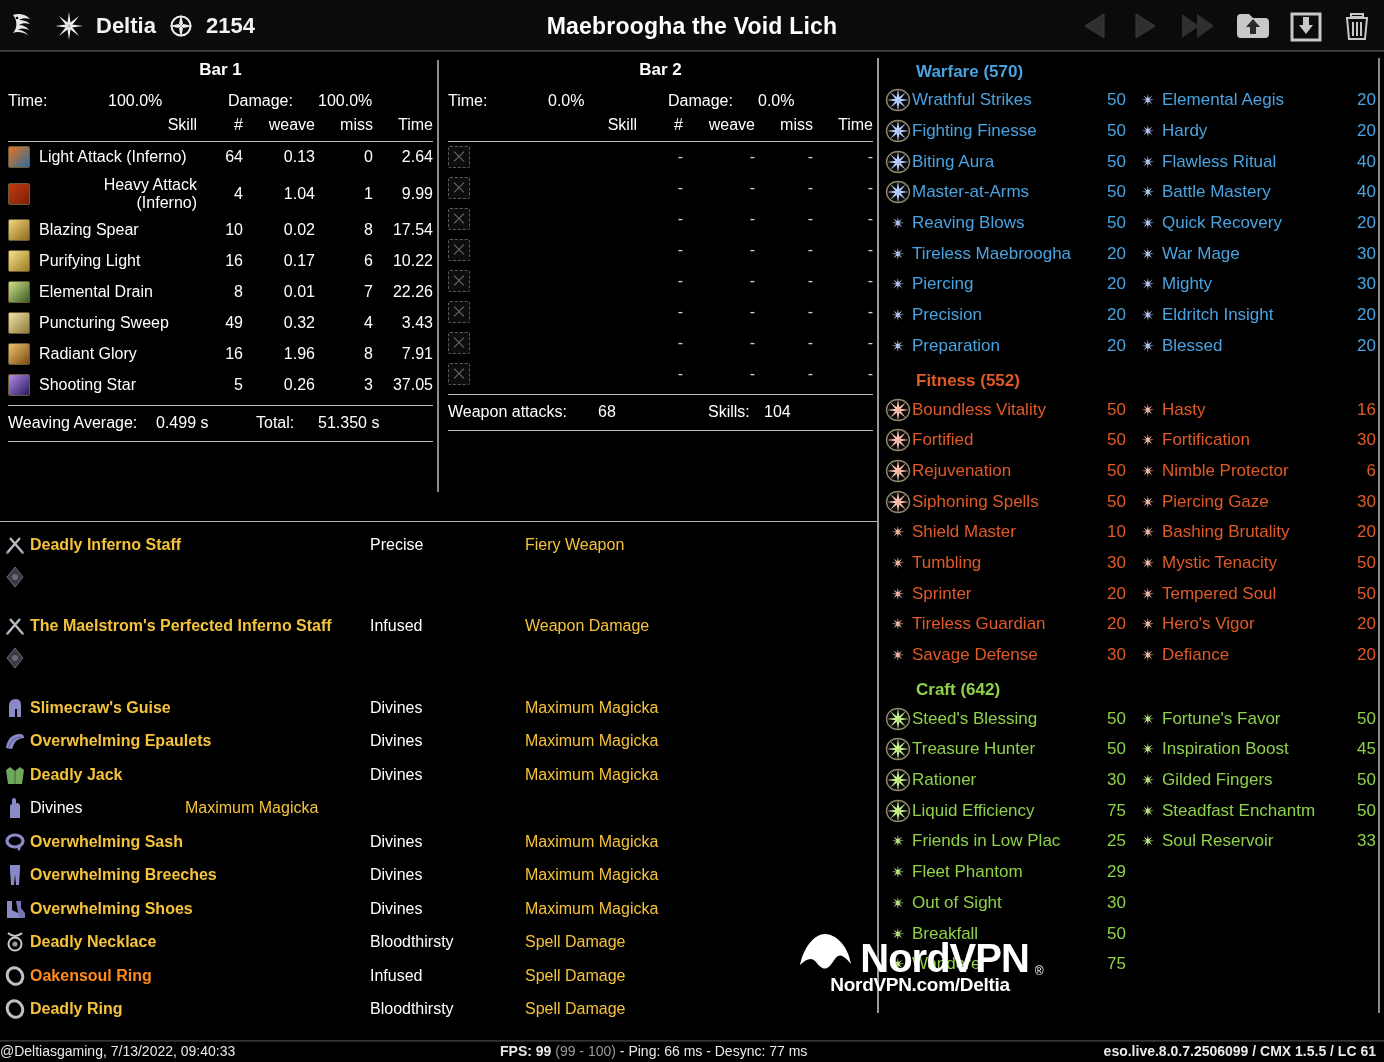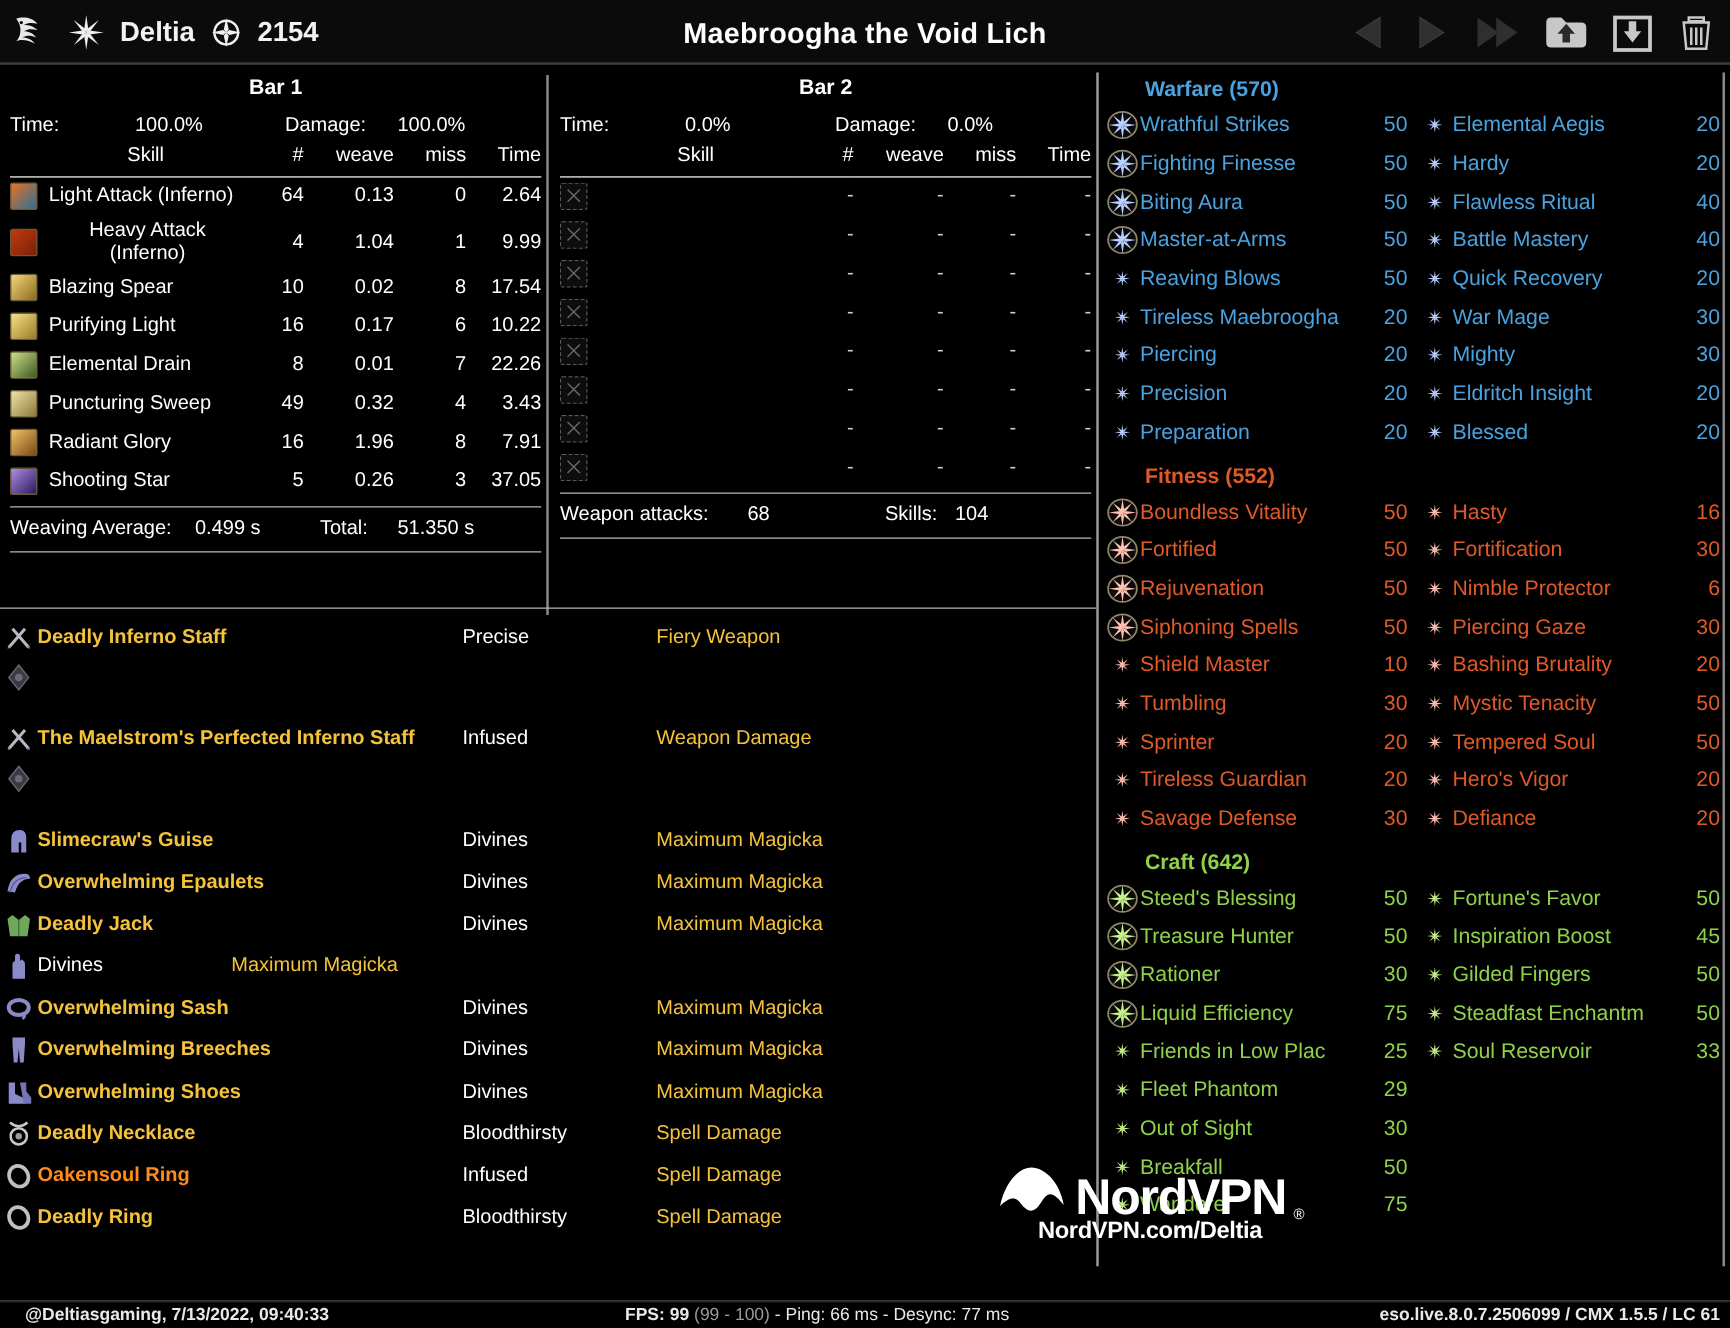--- a/index.html
+++ b/index.html
@@ -52,21 +52,21 @@
   }
   .bar-stats .lbl { color:#fff; }
   .bar-stats .val { color:#fff; }
 
   table.skills { width:100%; border-collapse:collapse; font-size:16px; }
   table.skills th {
     font-weight:normal; color:#ffffff; padding:6px 0 7px 0; font-size:16px;
   }
   table.skills thead tr { border-bottom:1px solid #b9b9b9; }
   table.skills td { padding:3px 0; height:31px; vertical-align:middle; }
-  .c-skill { text-align:center; }
+  .c-skill { text-align:right; }
   .c-num   { text-align:right; }
   .skill-cell { display:flex; align-items:center; gap:9px; }
   .sk-icon {
     width:22px; height:22px; flex:0 0 22px; border:1px solid #6a5a36;
     border-radius:2px; display:block;
   }
   .sk-icon.empty { border:1px dashed #5a5a5a; background:#0d0d0d; position:relative; }
   .sk-icon.empty::before,
   .sk-icon.empty::after{
     content:""; position:absolute; left:3px; top:9px; width:14px; height:1px;
@@ -75,21 +75,21 @@
   .sk-icon.empty::before{ transform:rotate(45deg); }
   .sk-icon.empty::after { transform:rotate(-45deg); }
   .dash { color:#cfcfcf; }
 
   .bar-footer {
     border-top:1px solid #b9b9b9; border-bottom:1px solid #b9b9b9;
     display:flex; font-size:16px; padding:8px 0 9px 0; margin-top:4px;
   }
 
   
-  .gear { position:absolute; left:0; top:434px; width:877px; }
+  .gear { position:absolute; left:0; top:469px; width:877px; }
   .gear-hr { border-top:1px solid #b6b6b6; width:877px; }
   .gear-row { display:flex; align-items:center; height:33.5px; }
   .gear-icon { width:30px; flex:0 0 30px; display:flex; justify-content:center; align-items:center; }
   .gear-name { width:340px; font-size:16px; font-weight:bold; color:#f5c33b; }
   .gear-name.orange { color:#ff8c1a; }
   .gear-trait { width:155px; font-size:16px; color:#ffffff; }
   .gear-ench { font-size:16px; color:#f5c33b; }
   .gear-row.sub { height:30px; }
 
   
@@ -103,21 +103,21 @@
 
   
   .footer {
     position:absolute; left:0; bottom:0; width:1384px; height:22px;
     background:#000; font-size:14px; color:#e9e9e9;
   }
   .footer::before{
     content:""; position:absolute; left:0; top:0; width:100%; height:2px;
     background:linear-gradient(#3c3c3c,#1c1c1c);
   }
-  .f-left  { position:absolute; left:20px;  top:3px; font-weight:bold; }
+  .f-left  { position:absolute; left:0;  top:3px; font-weight:normal; }
   .f-mid   { position:absolute; left:500px; top:3px; }
   .f-right { position:absolute; right:8px; top:3px; font-weight:bold; }
   .f-dim   { color:#9a9a9a; }
 
   
   .wm { position:absolute; left:770px; top:880px; width:300px; text-align:center; pointer-events:none; }
   .wm-logo { display:flex; align-items:flex-end; justify-content:center; gap:6px; }
   .wm-text { font-size:40px; font-weight:bold; color:#fff; letter-spacing:-1px; line-height:40px; }
   .wm-reg { font-size:12px; color:#fff; vertical-align:super; }
   .wm-sub { font-size:19px; font-weight:bold; color:#fff; margin-top:-4px; letter-spacing:-.3px; }

